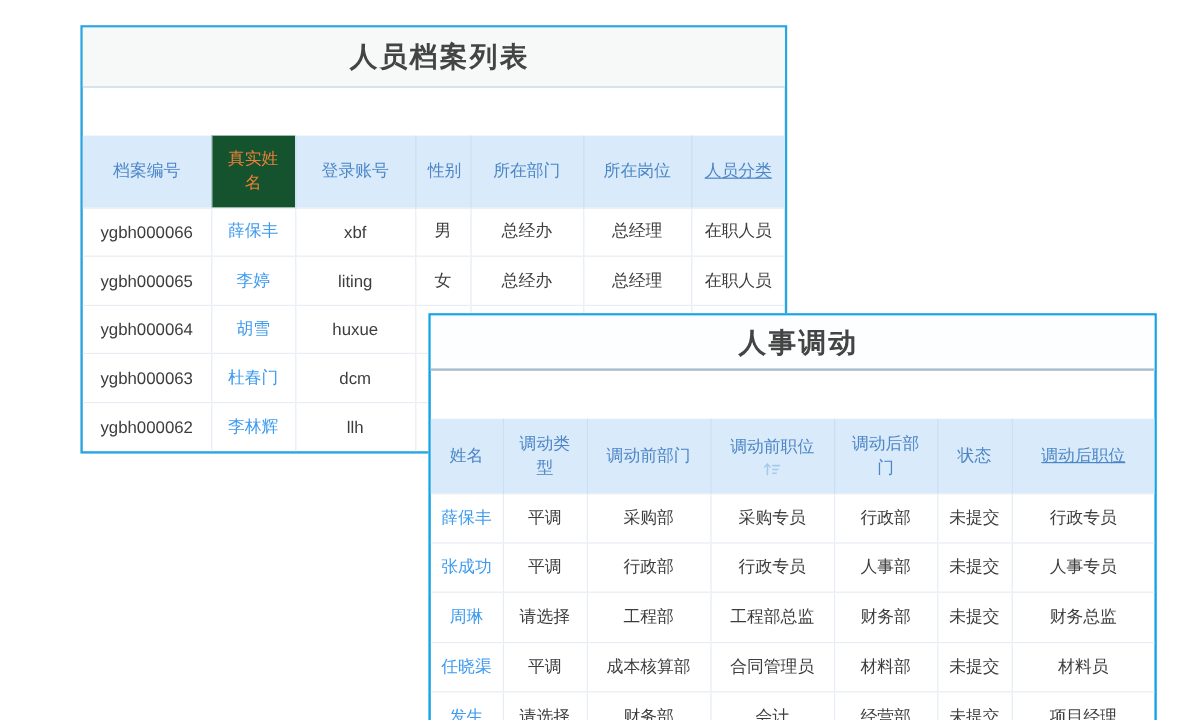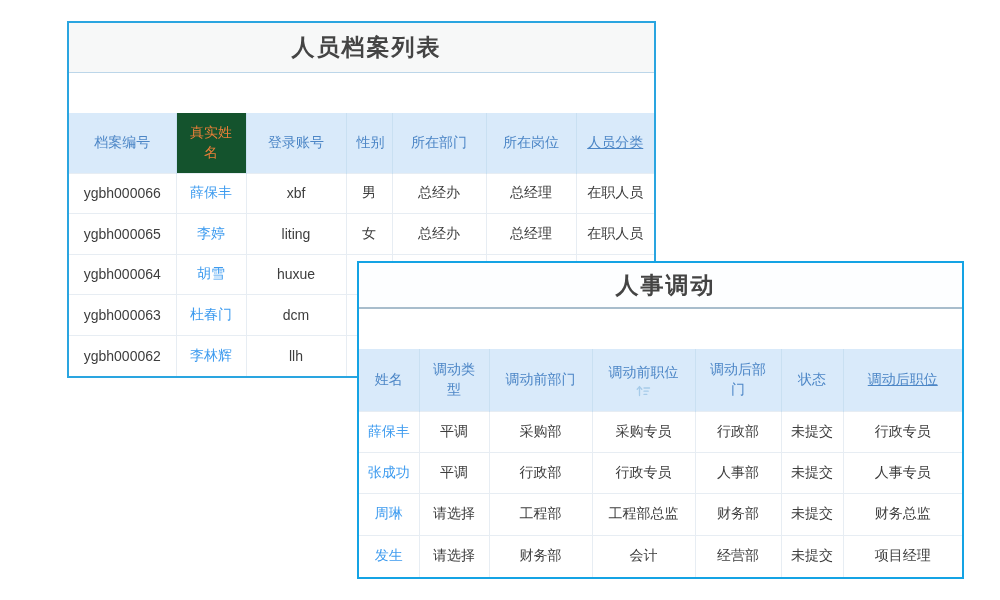--- a/index.html
+++ b/index.html
@@ -176,20 +176,29 @@
           <tr>
             <td class="link">周琳</td>
             <td>请选择</td>
             <td>工程部</td>
             <td>工程部总监</td>
             <td>财务部</td>
             <td>未提交</td>
             <td>财务总监</td>
           </tr>
           <tr>
+            <td class="link">任晓渠</td>
+            <td>平调</td>
+            <td>成本核算部</td>
+            <td>合同管理员</td>
+            <td>材料部</td>
+            <td>未提交</td>
+            <td>材料员</td>
+          </tr>
+          <tr>
             <td class="link">发生</td>
             <td>请选择</td>
             <td>财务部</td>
             <td>会计</td>
             <td>经营部</td>
             <td>未提交</td>
             <td>项目经理</td>
           </tr>
         </tbody>
     </table>

